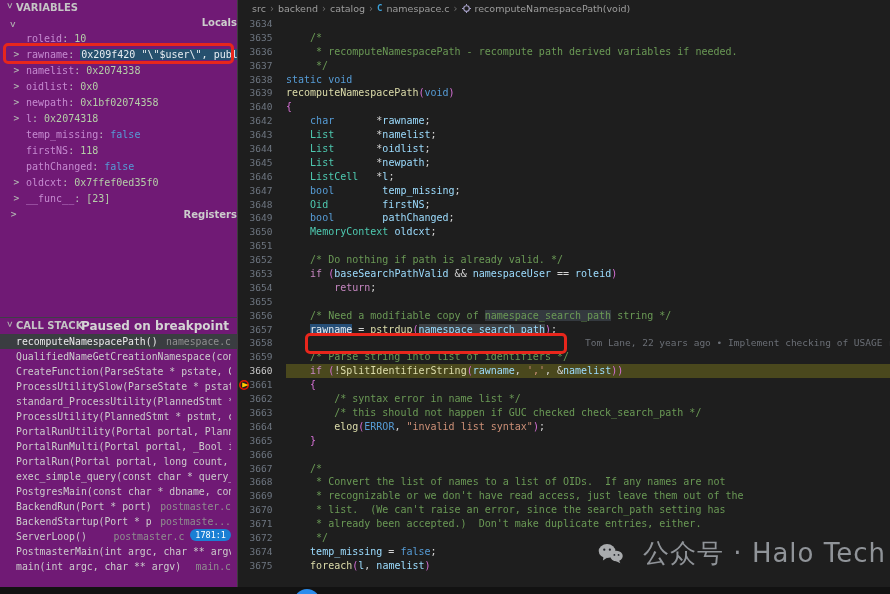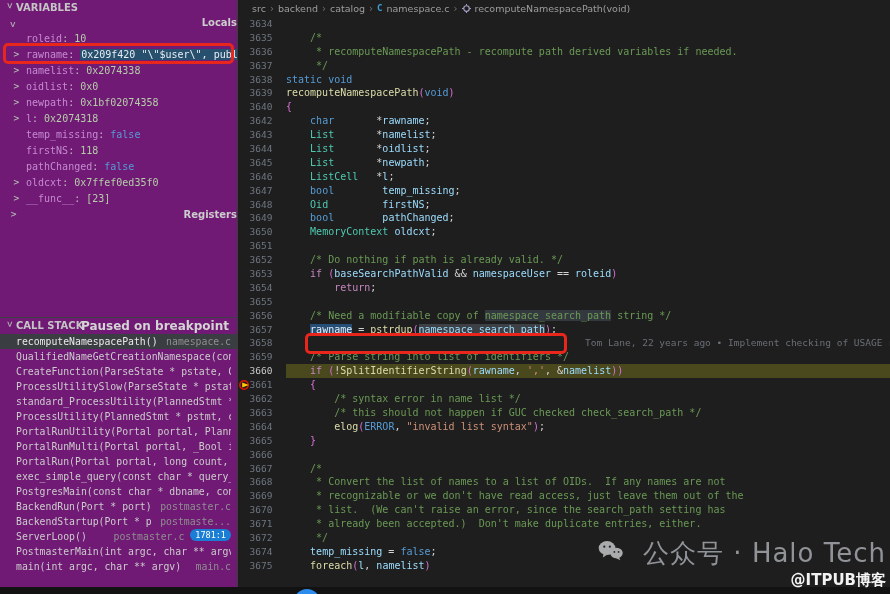--- a/index.html
+++ b/index.html
@@ -65,21 +65,21 @@
 
   #blame { position:absolute; left:585px; top:337px; font-size:9.5px; color:#6b6f76; white-space:nowrap; z-index:5; }
   #bp-icon { position:absolute; left:239px; top:379px; z-index:6; }
 
   
   #box-vars { left:3px; top:43px; width:231px; height:21px; }
   #box-code { left:305px; top:333px; width:262px; height:21px; }
 
   .watermark { position:absolute; left:598px; top:536px; width:288px; z-index:40;
                font-family:"DejaVu Sans", sans-serif; text-align:right; }
-  .wm-line1 { display:flex; justify-content:flex-end; gap:20px;
+  .wm-line1 { display:flex; align-items:center; justify-content:flex-end; gap:20px;
               color:#909499; font-size:26px; letter-spacing:1px; white-space:nowrap; }
   .wm-line2 { color:#f2f2f2; font-size:15px; font-weight:bold; margin-top:0px; }
 
   .bottombar { position:absolute; left:0; top:587px; width:890px; height:7px; background:#121212; z-index:35; }
   .blue-dot { position:absolute; left:294px; top:589px; width:26px; height:26px; border-radius:50%;
               background:#2b8ced; z-index:36; }
 </style>
 </head>
 <body>
 
@@ -259,19 +259,18 @@
         <path d="M8 19 L7 25 L13 21 Z" fill="#a9abad"></path>
         <circle cx="9" cy="9.5" r="1.6" fill="#22242a"></circle>
         <circle cx="17" cy="9.5" r="1.6" fill="#22242a"></circle>
         <ellipse cx="26.5" cy="18.5" rx="9" ry="7.6" fill="#a9abad"></ellipse>
         <path d="M30 24.5 L32 29 L25.5 25.8 Z" fill="#a9abad"></path>
         <circle cx="23.5" cy="17" r="1.3" fill="#22242a"></circle>
         <circle cx="29.5" cy="17" r="1.3" fill="#22242a"></circle>
       </svg>
       <span>公众号 · Halo Tech</span>
     </div>
-    <div class="wm-line2">@ITPUB博客</div>
   </div>
 
   <div class="bottombar"></div>
   <div class="blue-dot"></div>
 
 </div>
 
 </body></html>

